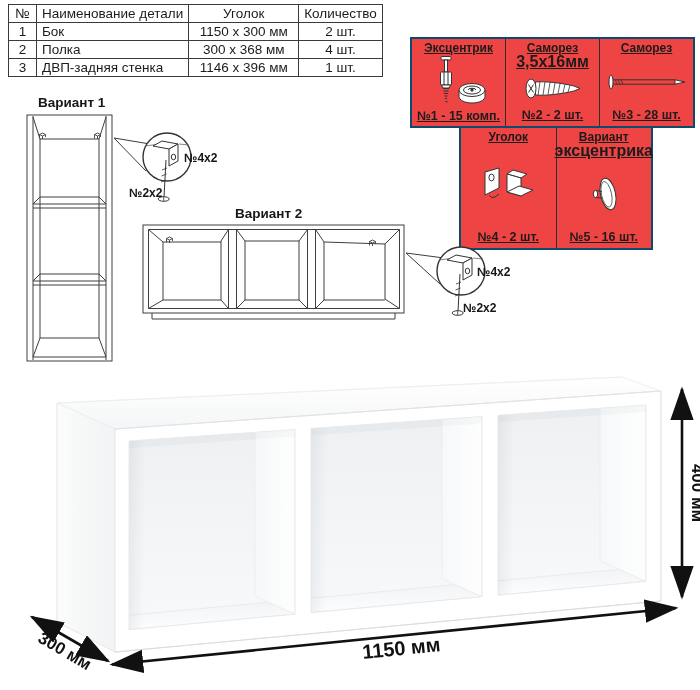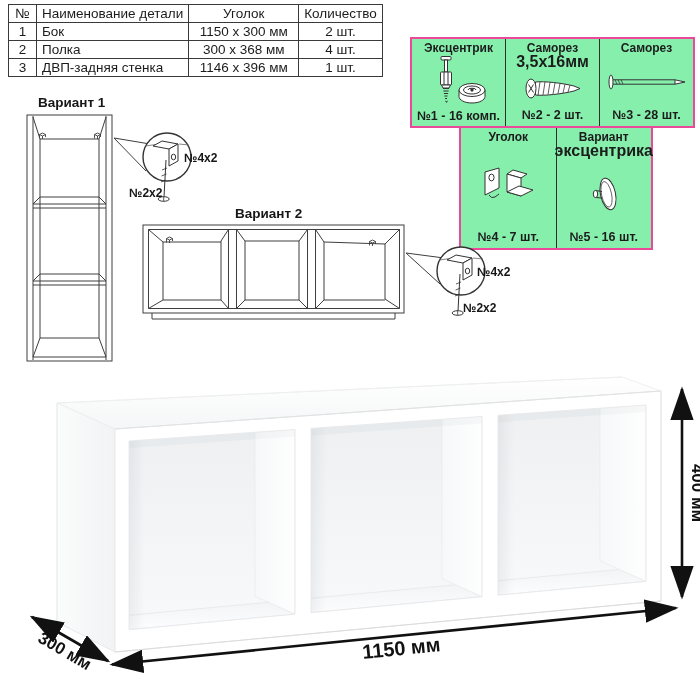--- a/index.html
+++ b/index.html
@@ -16,22 +16,22 @@
     border:1.5px solid #3a3a3a; padding:0 5px; height:17px; line-height:17px;
     font-weight:normal; text-align:center; white-space:nowrap;
   }
   .parts th.c-num, .parts td.c-num { width:17px; }
   .parts th.c-name { width:139px;margin-left:40px; }
   .parts td.c-name { width:139px; text-align:left;margin-top:32px; }
   .parts th.c-size, .parts td.c-size { width:99px; }
   .parts th.c-qty, .parts td.c-qty { width:68px; }
   
   .hw-top, .hw-bottom {
-    position:absolute; display:flex; border:2px solid #ec4899;
-    box-sizing:border-box; background:#86efac;
+    position:absolute; display:flex; border:2px solid #0c4a6e;
+    box-sizing:border-box; background:#ef4444;text-decoration:underline;
   }
   .hw-top    { left:410px; top:37px;  width:285px; height:91px; }
   .hw-bottom { left:459px; top:126px; width:194px; height:124px; }
   .hw-cell {
     flex:1; display:flex; flex-direction:column; align-items:center;
     justify-content:space-between; padding:3px 2px 4px 2px; box-sizing:border-box;
     min-width:0;
   }
   .hw-cell + .hw-cell { border-left:1.5px solid #2f2f2f; }
   .hw-title  { font-weight:bold; font-size:12px; line-height:13px; text-align:center; }
@@ -95,21 +95,21 @@
           <path d="M16,17 V30 M20,17 V30" fill="none"></path>
           <path d="M13.5,30 h9 l-1.5,3 h-6 z"></path>
           <path d="M15,33.5 h6 M15.4,36 h5.2 M15.9,38.5 h4.2 M16.4,41 h3.2 M17,43.5 h2 M17.6,45.8 l0.9,1.6 l0.9,-1.6" fill="none"></path>
           <path d="M31,35 v6.5 c0,3.6 5.8,6.5 13,6.5 s13,-2.9 13,-6.5 v-6.5"></path>
           <ellipse cx="44" cy="35" rx="13" ry="6.5"></ellipse>
           <ellipse cx="44" cy="35" rx="8.5" ry="4"></ellipse>
           <path d="M40,35 a4,1.8 0 0 1 8,0" fill="none"></path>
           <circle cx="44" cy="35" r="1.2" fill="#333"></circle>
         </g>
       </svg>
-      <div class="hw-count">№1 - 16 комп.</div>
+      <div class="hw-count">№1 - 15 комп.</div>
     </div>
     <div class="hw-cell">
       <div>
         <div class="hw-title">Саморез</div>
         <div class="hw-title2">3,5х16мм</div>
       </div>
       <svg class="hw-icon" width="58" height="27" viewBox="0 0 58 27">
         <g stroke="#333" stroke-width="1" fill="#ffffff">
           <path d="M11.5,7 C20,6 38,8 50,11 L56,13.5 L50,16 C38,19 20,21 11.5,20 Z"></path>
           <path d="M16,6.7 L14,20.4 M21,6.9 L19,20 M26,7.4 L24,19.6 M31,7.9 L29,19.1 M36,8.5 L34,18.6 M41,9.2 L39,18 M46,10.1 L44,17.1" fill="none" stroke-width="0.8"></path>
@@ -139,21 +139,21 @@
       <svg class="hw-icon" width="56" height="46" viewBox="0 0 56 46">
         <g stroke="#333" stroke-width="1" fill="#ffffff">
           <path d="M5,8 L19,4 L19,24 L5,31 Z"></path>
           <ellipse cx="11.5" cy="13.5" rx="2.6" ry="3.4"></ellipse>
           <path d="M9,31 q2,4 6,2 l4,-3" fill="none"></path>
           <path d="M27,10 L33,6 L47,10 L41,14 Z"></path>
           <path d="M27,10 L41,14 L41,32 L27,28 Z"></path>
           <path d="M27,28 L41,32 L53,26 L39,22 Z"></path>
         </g>
       </svg>
-      <div class="hw-count">№4 - 7 шт.</div>
+      <div class="hw-count">№4 - 2 шт.</div>
     </div>
     <div class="hw-cell">
       <div>
         <div class="hw-title">Вариант</div>
         <div class="hw-title2">эксцентрика</div>
       </div>
       <svg class="hw-icon" width="34" height="40" viewBox="0 0 34 40">
         <g stroke="#333" stroke-width="1" fill="#ffffff">
           <ellipse cx="21" cy="20" rx="7.5" ry="16" transform="rotate(-12 21 20)"></ellipse>
           <ellipse cx="19.5" cy="20" rx="5" ry="13" transform="rotate(-12 21 20)" stroke-width="0.7"></ellipse>

